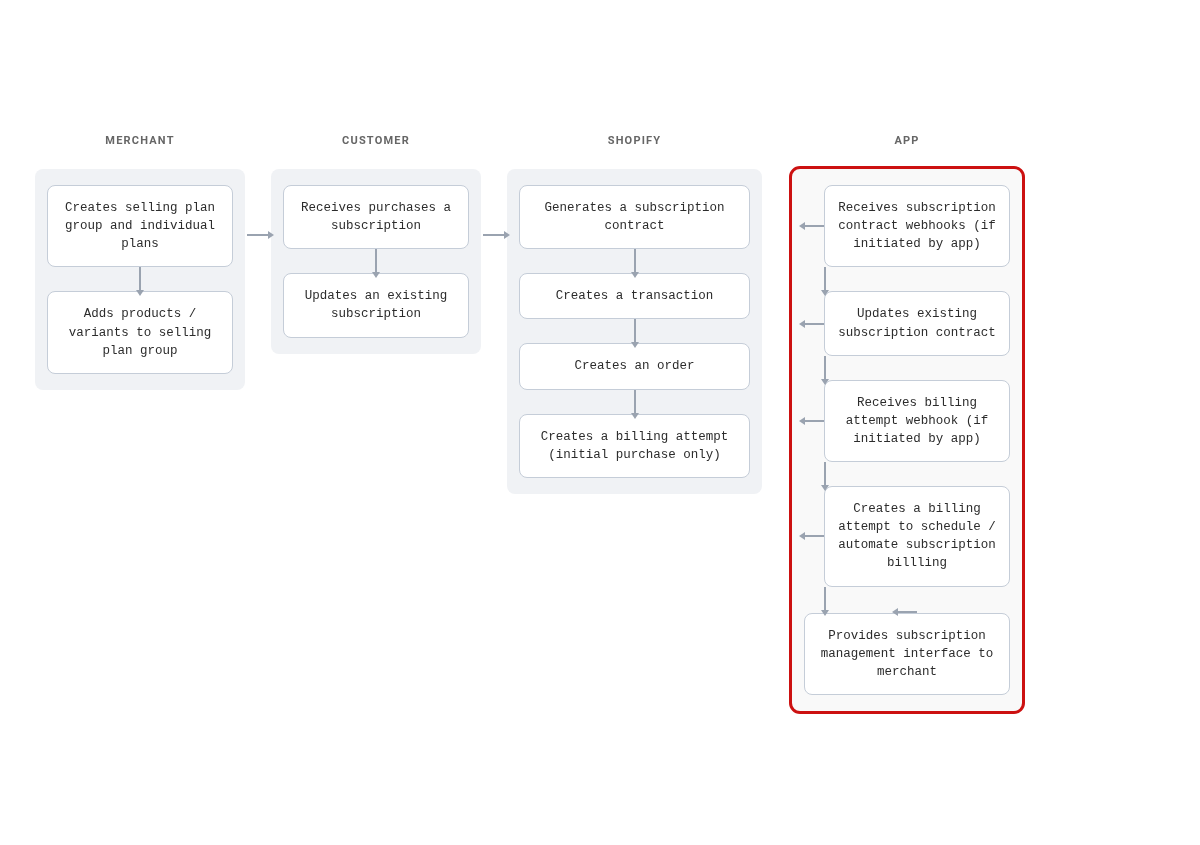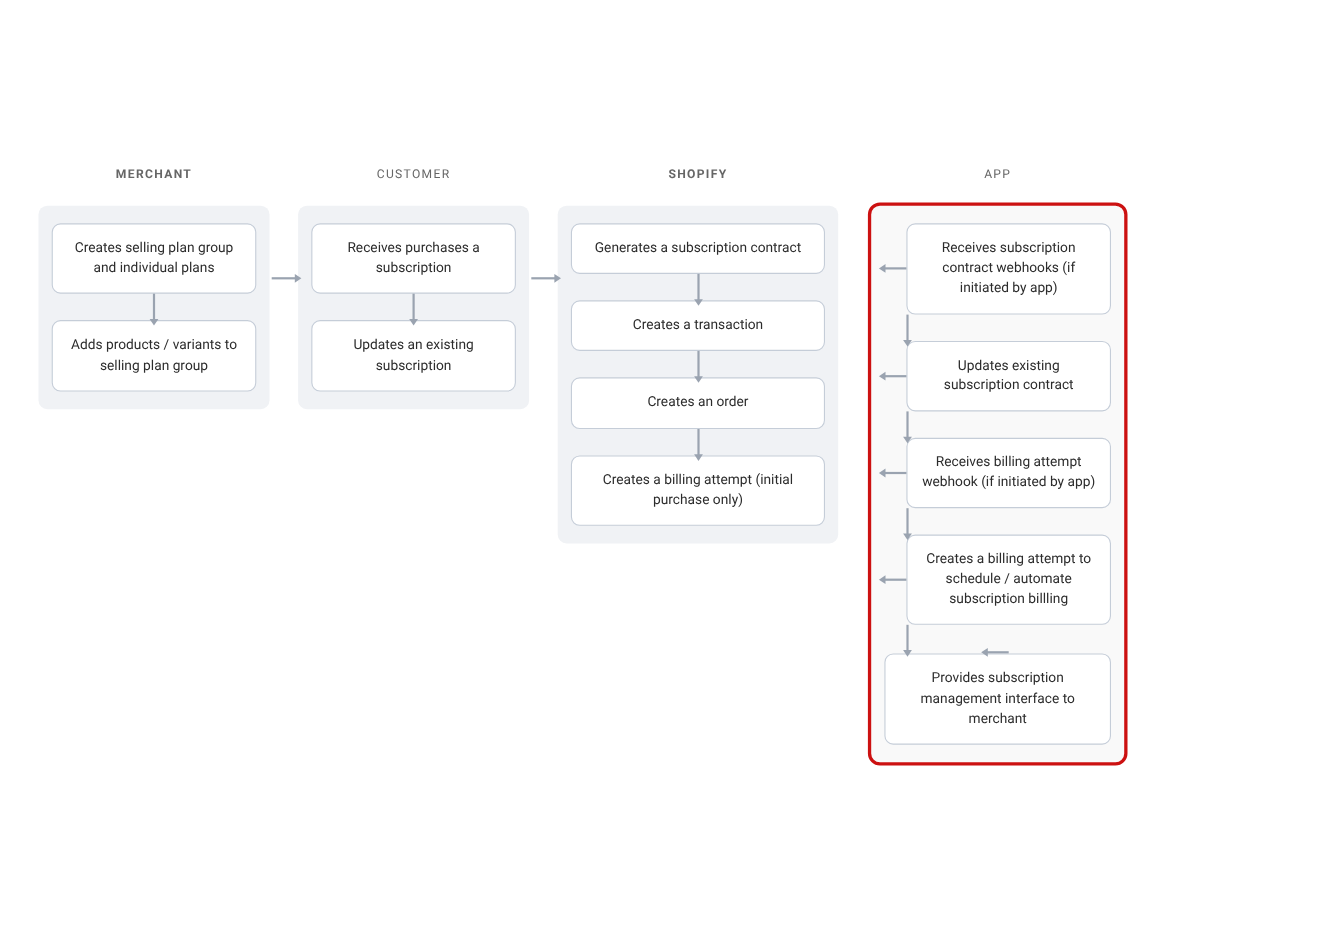--- a/index.html
+++ b/index.html
@@ -24,20 +24,21 @@
       padding-bottom: 10px;
     }
     .col-bg-wrap {
       background: #f0f2f5;
       border-radius: 8px;
       padding: 16px 12px;
       width: 100%;
       display: flex;
       flex-direction: column;
       align-items: center;
+      font-family: Liberation Mono, monospace;
     }
     .col-bg-wrap.highlighted {
       outline: 3px solid #cc1111;
       background: #f9f9f9;
     }
     .node-box {
       background: #fff;
       border: 1.5px solid #c5cdd8;
       border-radius: 8px;
       padding: 13px 10px;
@@ -135,21 +136,21 @@
 
   <div class="col-gap">
     <div style="display:flex;flex-direction:column;align-items:center;width:100%;margin-top:45px;">
 
       <div style="height:55px;"></div>
       <div class="h-arrow-right" style="width:22px;margin-bottom:0;"></div>
     </div>
   </div>
 
   <div class="col-customer">
-    <div class="col-header-cell" style="font-size:11px;font-weight:400;letter-spacing:1.2px;color:#666;text-align:center;margin-bottom:12px;">CUSTOMER</div>
+    <div class="col-header-cell" style="font-size:11px;font-weight:700;letter-spacing:1.2px;color:#666;text-align:center;margin-bottom:12px;">CUSTOMER</div>
     <div class="col-bg-wrap">
       <div class="node-box">Receives purchases a subscription</div>
       <div class="v-arrow"></div>
       <div class="node-box">Updates an existing subscription</div>
     </div>
   </div>
 
   <div class="col-gap">
     <div style="display:flex;flex-direction:column;align-items:center;width:100%;margin-top:45px;">
       <div style="height:55px;"></div>
@@ -169,21 +170,21 @@
       <div class="node-box">Creates a billing attempt (initial purchase only)</div>
     </div>
   </div>
 
   <div class="col-gap" style="width:30px;position:relative;">
 
     <div style="width:100%;height:100%;"></div>
   </div>
 
   <div class="col-app">
-    <div class="col-header-cell" style="font-size:11px;font-weight:400;letter-spacing:1.2px;color:#666;text-align:center;margin-bottom:12px;">APP</div>
+    <div class="col-header-cell" style="font-size:11px;font-weight:700;letter-spacing:1.2px;color:#666;text-align:center;margin-bottom:12px;">APP</div>
     <div class="col-bg-wrap highlighted">
       <div style="display:flex;align-items:center;width:100%;">
         <div class="h-arrow-left" style="width:20px;flex-shrink:0;"></div>
         <div class="node-box" style="flex:1;">Receives subscription contract webhooks (if initiated by app)</div>
       </div>
       <div class="v-arrow" style="margin-left:20px;"></div>
       <div style="display:flex;align-items:center;width:100%;">
         <div class="h-arrow-left" style="width:20px;flex-shrink:0;"></div>
         <div class="node-box" style="flex:1;">Updates existing subscription contract</div>
       </div>

